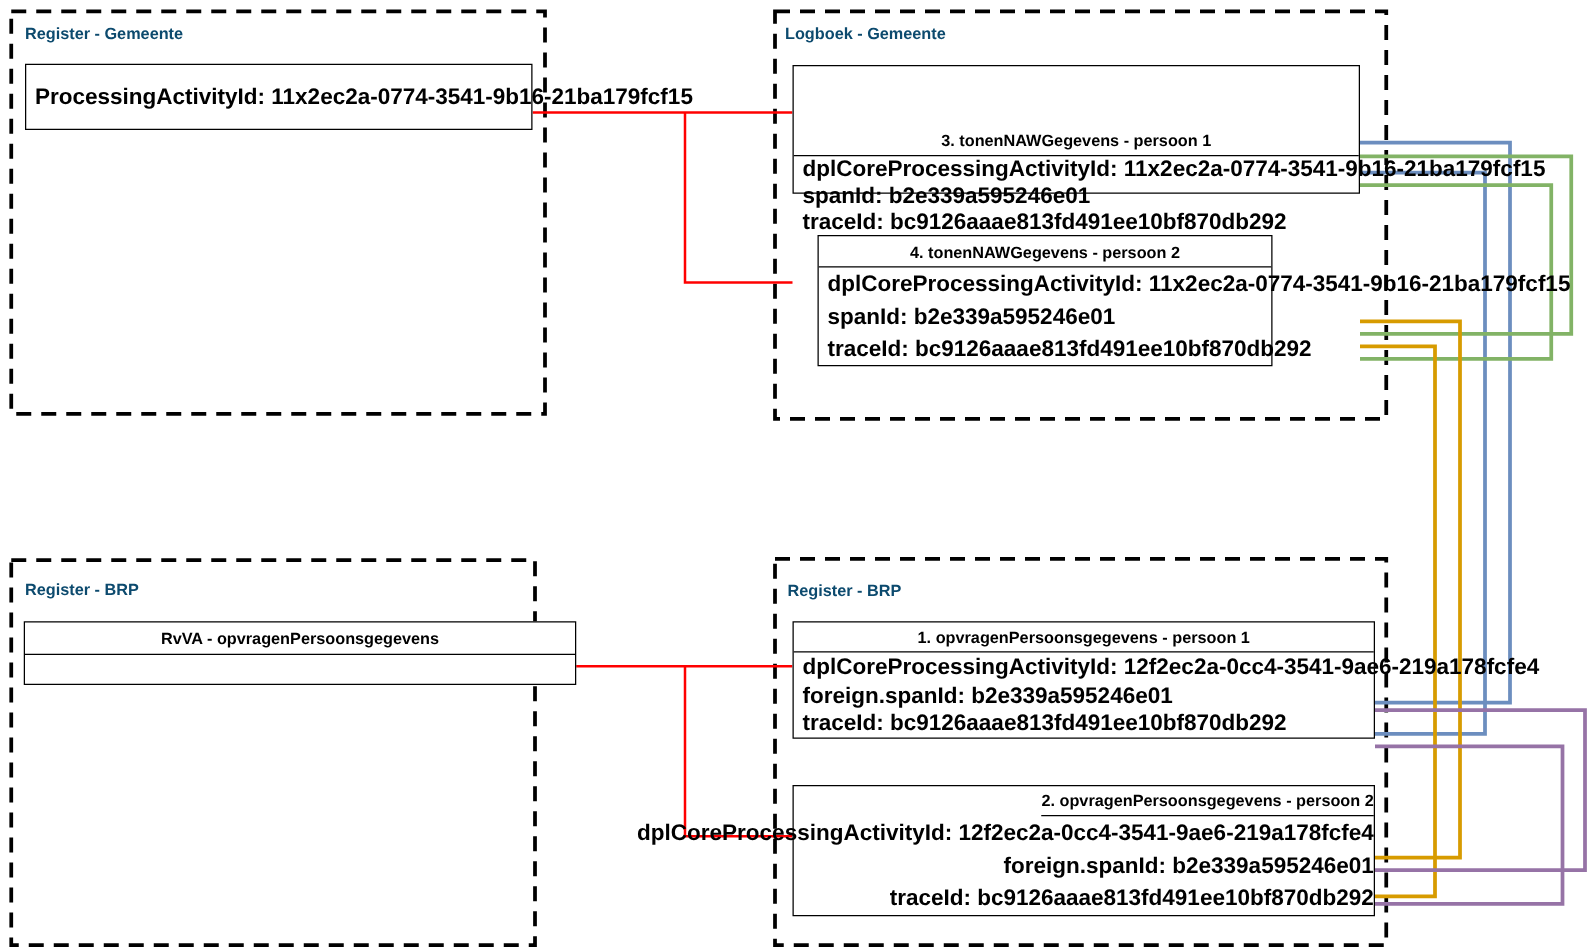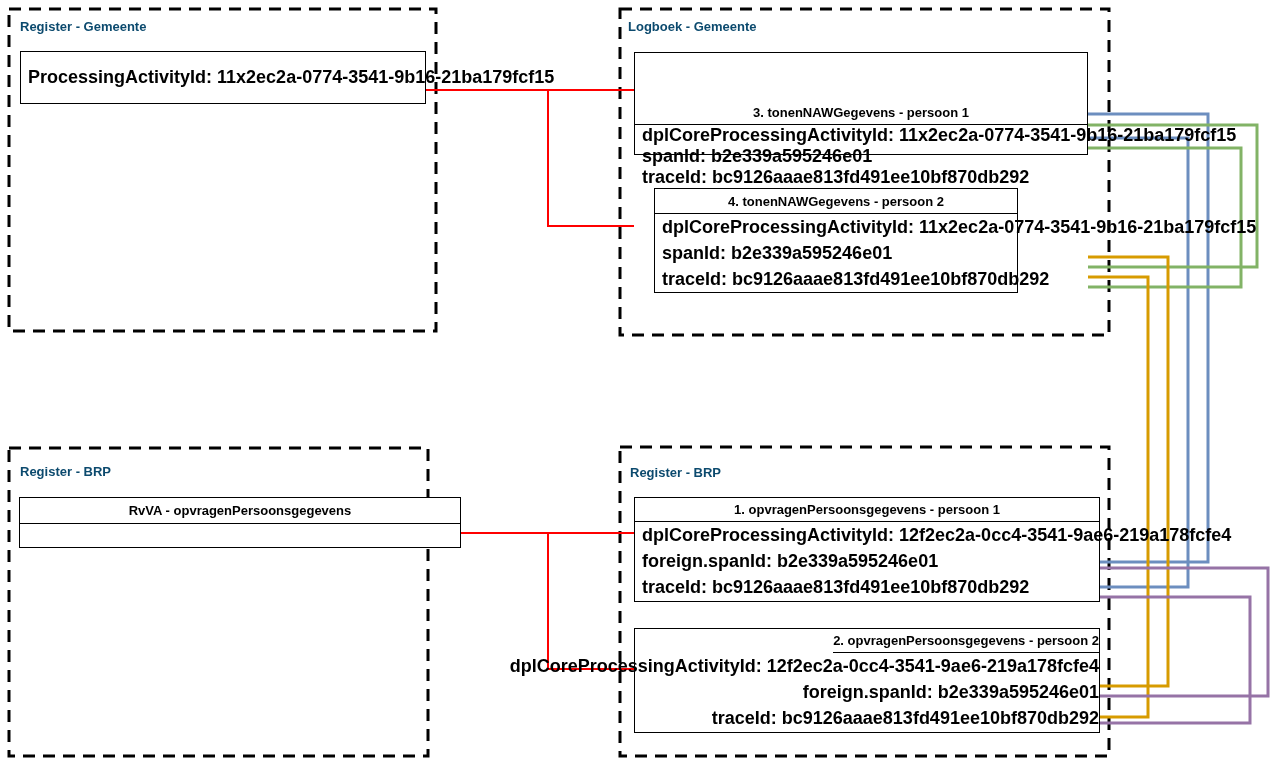--- a/index.html
+++ b/index.html
@@ -107,21 +107,21 @@
     <div class="node-header" style="flex-basis:24px;">4. tonenNAWGegevens - persoon 2</div>
     <div class="node-row">dplCoreProcessingActivityId: 11x2ec2a-0774-3541-9b16-21ba179fcf15</div>
     <div class="node-row">spanId: b2e339a595246e01</div>
     <div class="node-row">traceId: bc9126aaae813fd491ee10bf870db292</div>
   </div>
 
   <div class="node" style="left:19px; top:497px; width:442px; height:51px;">
     <div class="node-header" style="flex-basis:25px;">RvVA - opvragenPersoonsgegevens</div>
   </div>
 
-  <div class="node" style="left:634px; top:497px; width:466px; height:105px;">
+  <div class="node" style="left:634px; top:497px; width:466px; height:94px;">
     <div class="node-header" style="flex-basis:23px;">1. opvragenPersoonsgegevens - persoon 1</div>
     <div class="node-row">dplCoreProcessingActivityId: 12f2ec2a-0cc4-3541-9ae6-219a178fcfe4</div>
     <div class="node-row">foreign.spanId: b2e339a595246e01</div>
     <div class="node-row">traceId: bc9126aaae813fd491ee10bf870db292</div>
   </div>
 
   <div class="node" style="left:634px; top:628px; width:466px; height:105px;align-items:flex-end;">
     <div class="node-header" style="flex-basis:23px;">2. opvragenPersoonsgegevens - persoon 2</div>
     <div class="node-row">dplCoreProcessingActivityId: 12f2ec2a-0cc4-3541-9ae6-219a178fcfe4</div>
     <div class="node-row">foreign.spanId: b2e339a595246e01</div>

